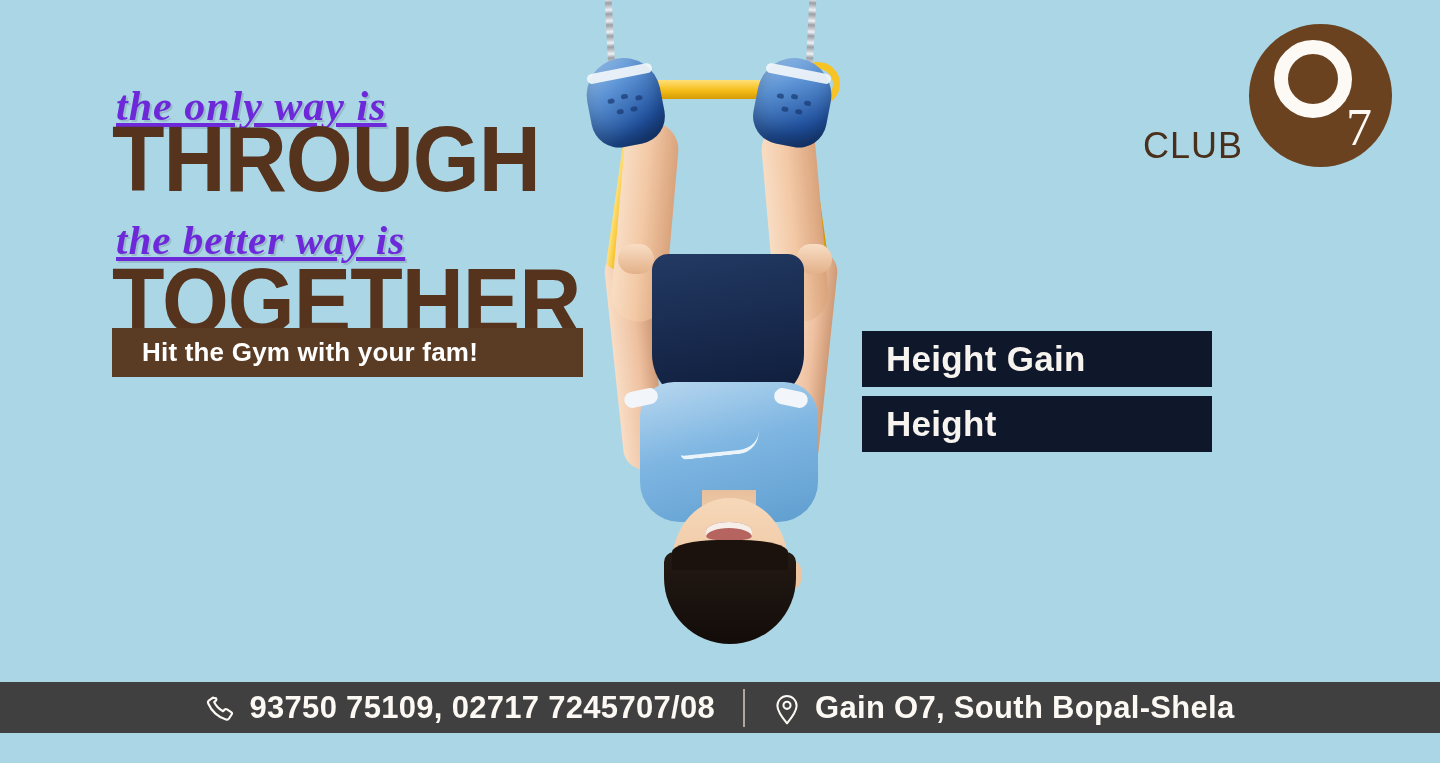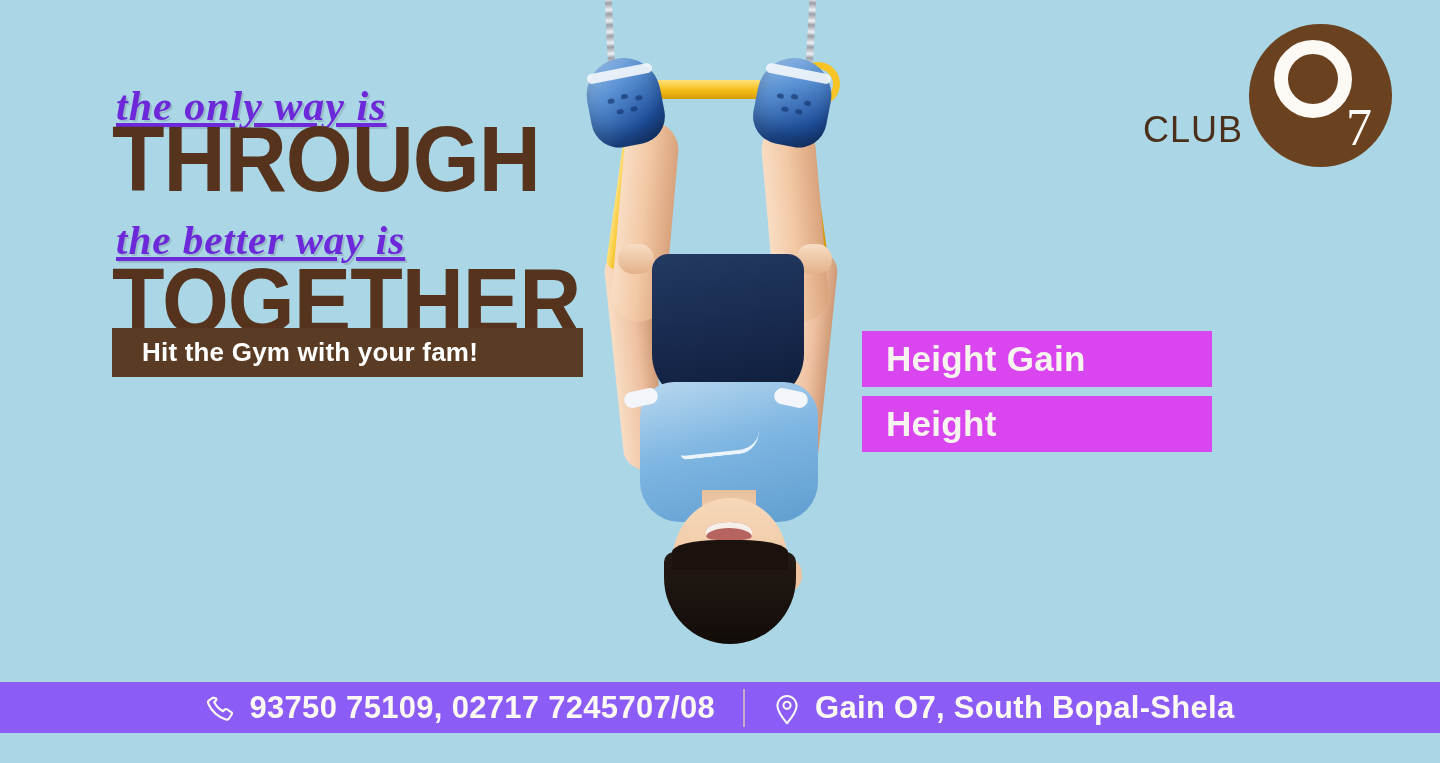--- a/index.html
+++ b/index.html
@@ -266,21 +266,21 @@
     color: #ffffff;
     font-size: 26px;
     font-weight: bold;
     padding-left: 30px;
     letter-spacing: .2px;
   }
 
   
   .pgm-strip {
     position: absolute;
-    background: #d946ef;
+    background: #0f172a;
     display: flex;
     align-items: center;
     width: 350px;
     height: 56px;
   }
   #pgm1 { left: 862px; top: 331px; }
   #pgm2 { left: 862px; top: 396px; }
   .pgm-strip span {
     color: #f7f3ee;
     font-size: 35px;
@@ -298,21 +298,21 @@
     line-height: 21.5px;
     letter-spacing: .1px;
   }
   #pgm-details div { white-space: nowrap; }
 
   
   #logo {
     position: absolute;
     left: 1143px; top: 24px;
     display: flex;
-    align-items: center;
+    align-items: flex-end;
   }
   #logo-word {
     color: #4a2f1a;
     font-size: 36px;
     letter-spacing: 1px;
     margin-right: 6px;
     margin-top: 68px;
   }
   #logo-mark {
     position: relative;
@@ -336,21 +336,21 @@
     font-weight: 500;
     line-height: 1;
     font-family: "Liberation Serif", serif;
   }
 
   
   #footer {
     position: absolute;
     left: 0; top: 682px;
     width: 1440px; height: 51px;
-    background: #8b5cf6;
+    background: #404040;
     display: flex;
     align-items: center;
     justify-content: center;
   }
   .foot-item {
     display: flex;
     align-items: center;
     color: #fcf8f3;
     font-size: 31px;
     font-weight: bold;

